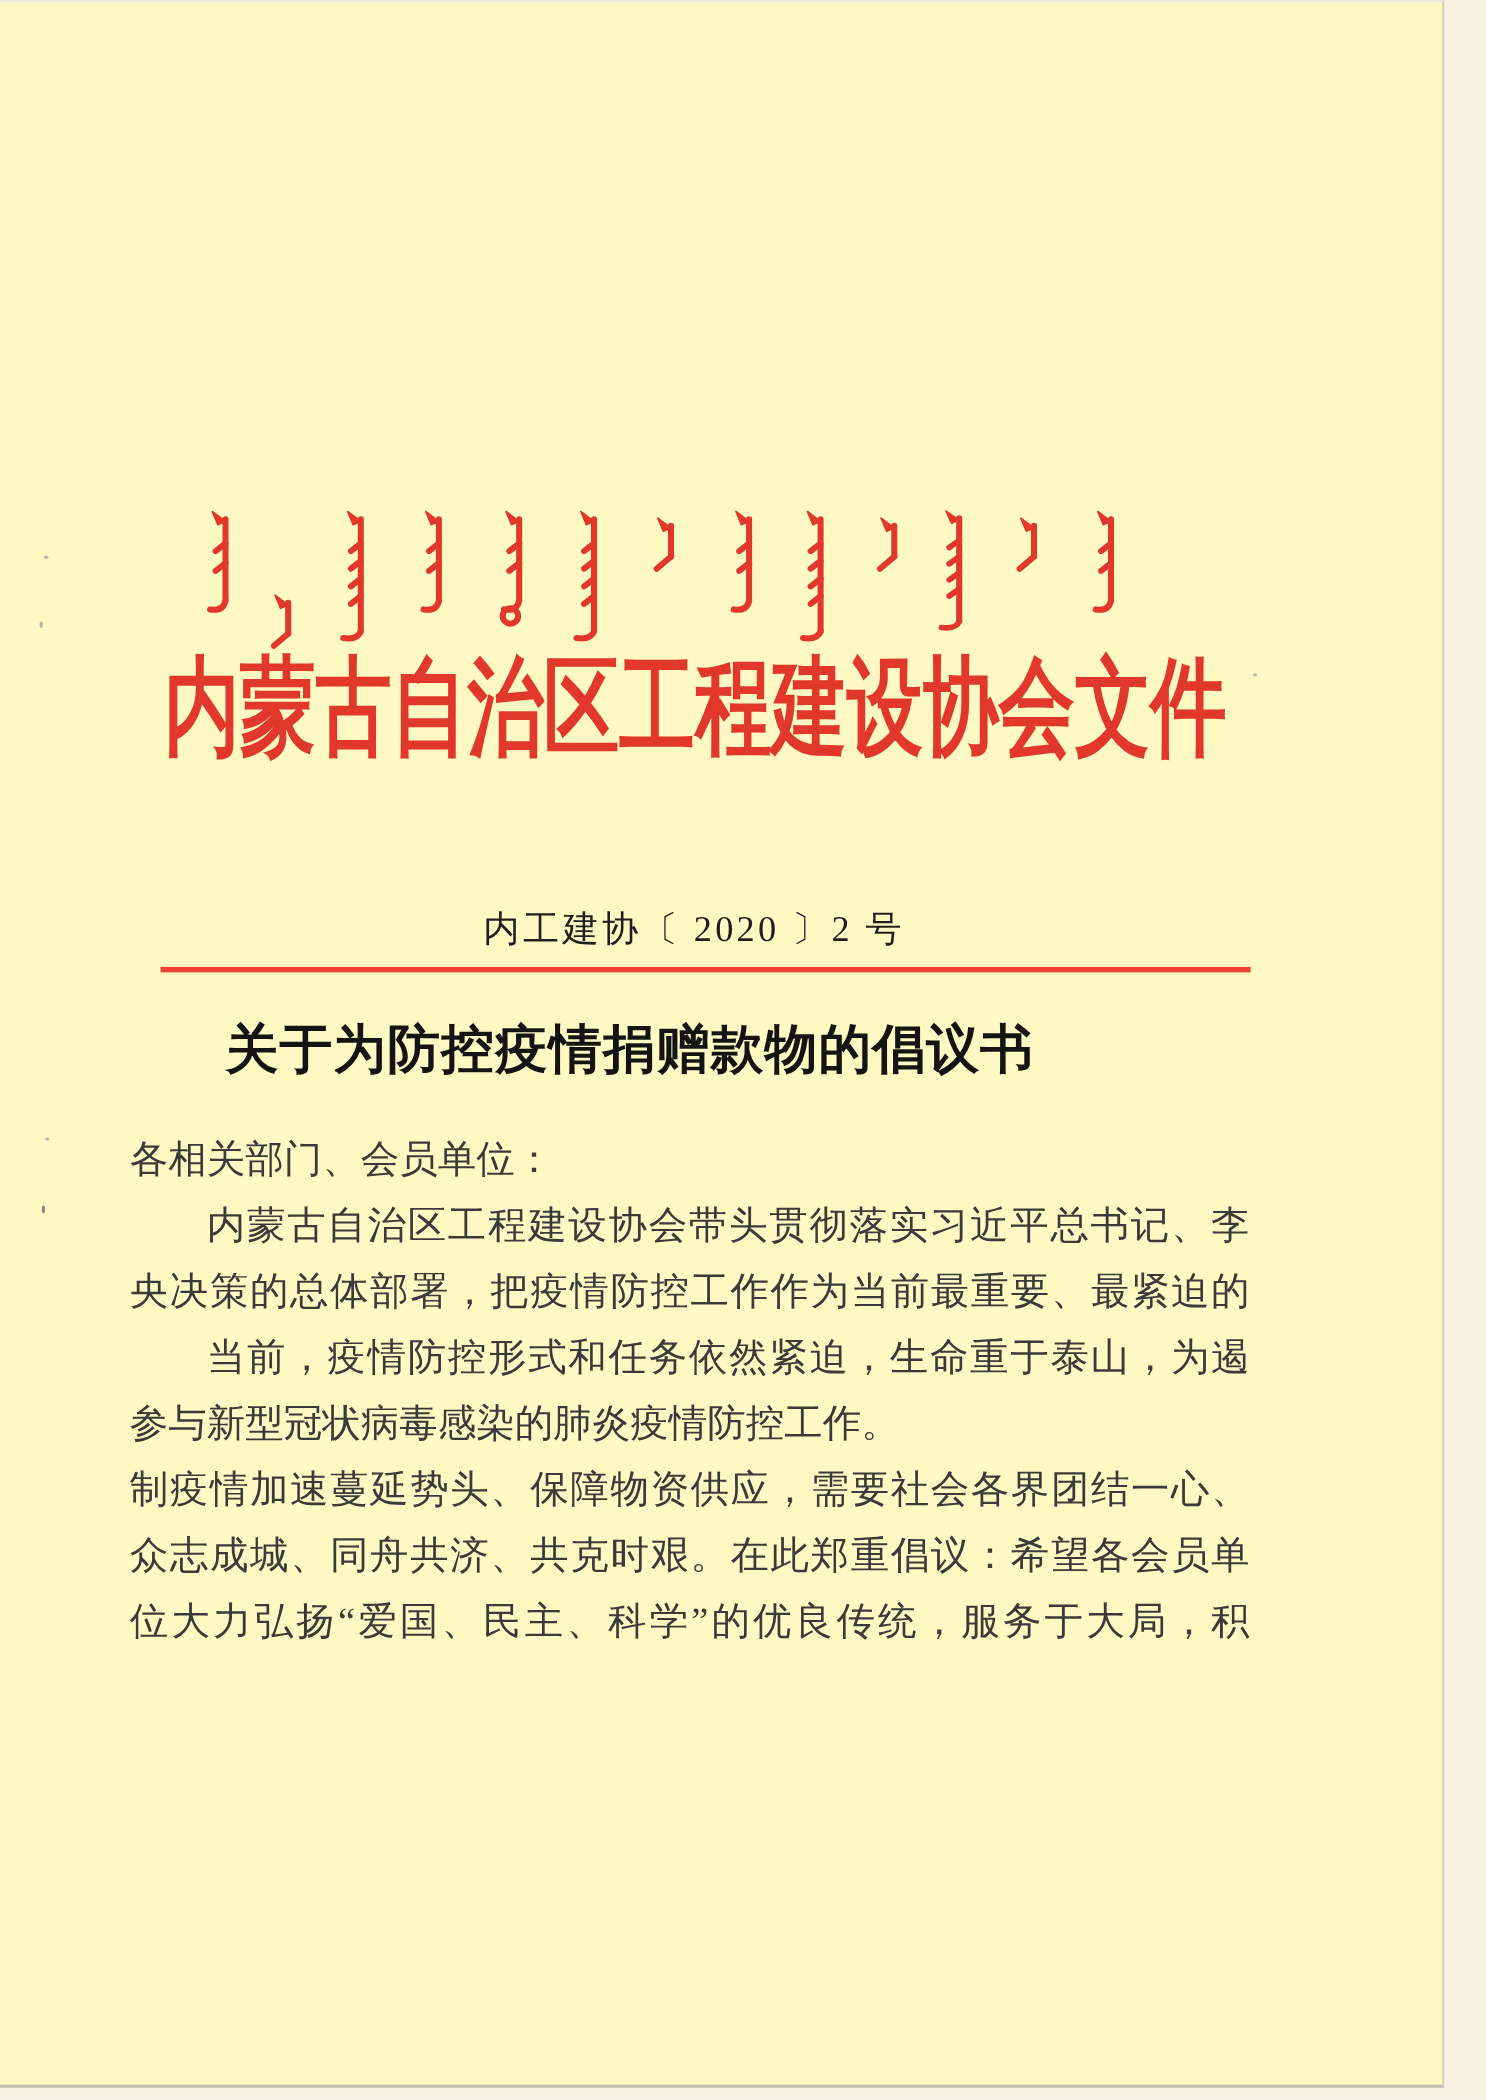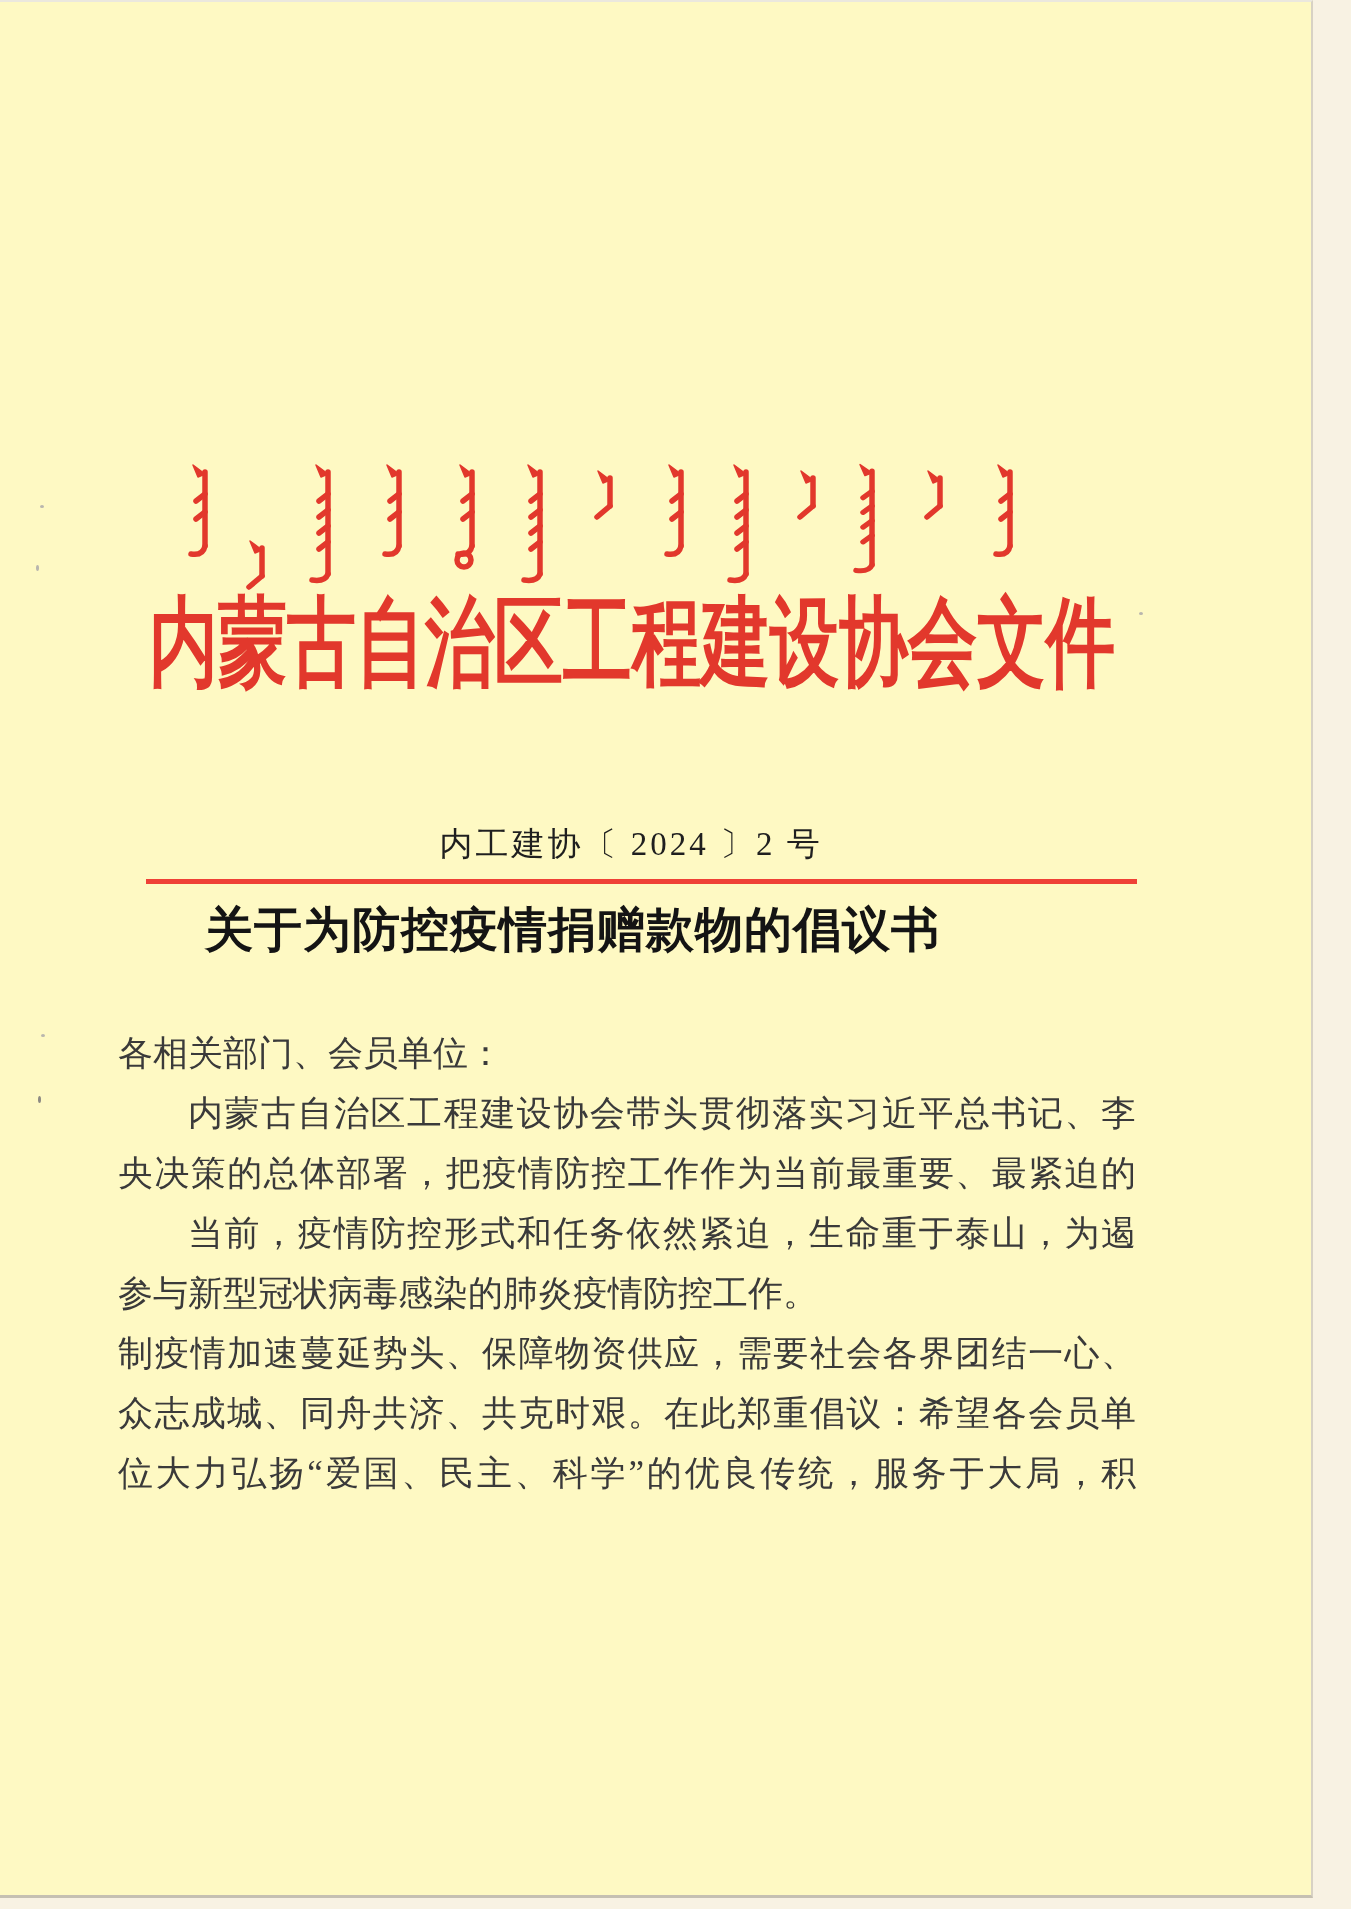--- a/index.html
+++ b/index.html
@@ -39,21 +39,21 @@
     text-align:center;
     font-size:33px;color:#1f1f1f;letter-spacing:3px;
   }
   
   .red-rule{
     position:absolute;left:146px;top:877px;
     width:991px;height:5px;background:var(--rule);
   }
   
   .notice-title{
-    position:absolute;left:205px;top:896px;
+    position:absolute;left:205px;top:920px;
     font-size:48px;font-weight:bold;color:#141414;
     letter-spacing:1px;white-space:nowrap;
   }
   
   .body-block{
     position:absolute;left:118px;top:1022px;width:1018px;
     font-size:35px;color:#3a3a3a;
   }
   .line{
     height:60px;line-height:60px;
@@ -111,21 +111,21 @@
     <use href="#mw-med" x="523" y="8"></use>
     <use href="#mw-tall" x="588" y="8"></use>
     <use href="#mw-short" x="655" y="14"></use>
     <use href="#mw-tall" x="714" y="8" transform="scale(1,0.92)"></use>
     <use href="#mw-short" x="782" y="14"></use>
     <use href="#mw-med" x="852" y="8"></use>
   </svg>
 
   <div class="org-title">内蒙古自治区工程建设协会文件</div>
 
-  <div class="doc-number">内工建协〔 2024 〕2 号</div>
+  <div class="doc-number">内工建协〔 2020 〕2 号</div>
 
   <div class="red-rule"></div>
 
   <div class="notice-title">关于为防控疫情捐赠款物的倡议书</div>
 
   <div class="body-block">
     <div class="line">各相关部门、会员单位：</div>
     <div class="line indent justify">内蒙古自治区工程建设协会带头贯彻落实习近平总书记、李</div>
     <div class="line justify">央决策的总体部署，把疫情防控工作作为当前最重要、最紧迫的</div>
     <div class="line indent justify">当前，疫情防控形式和任务依然紧迫，生命重于泰山，为遏</div>

